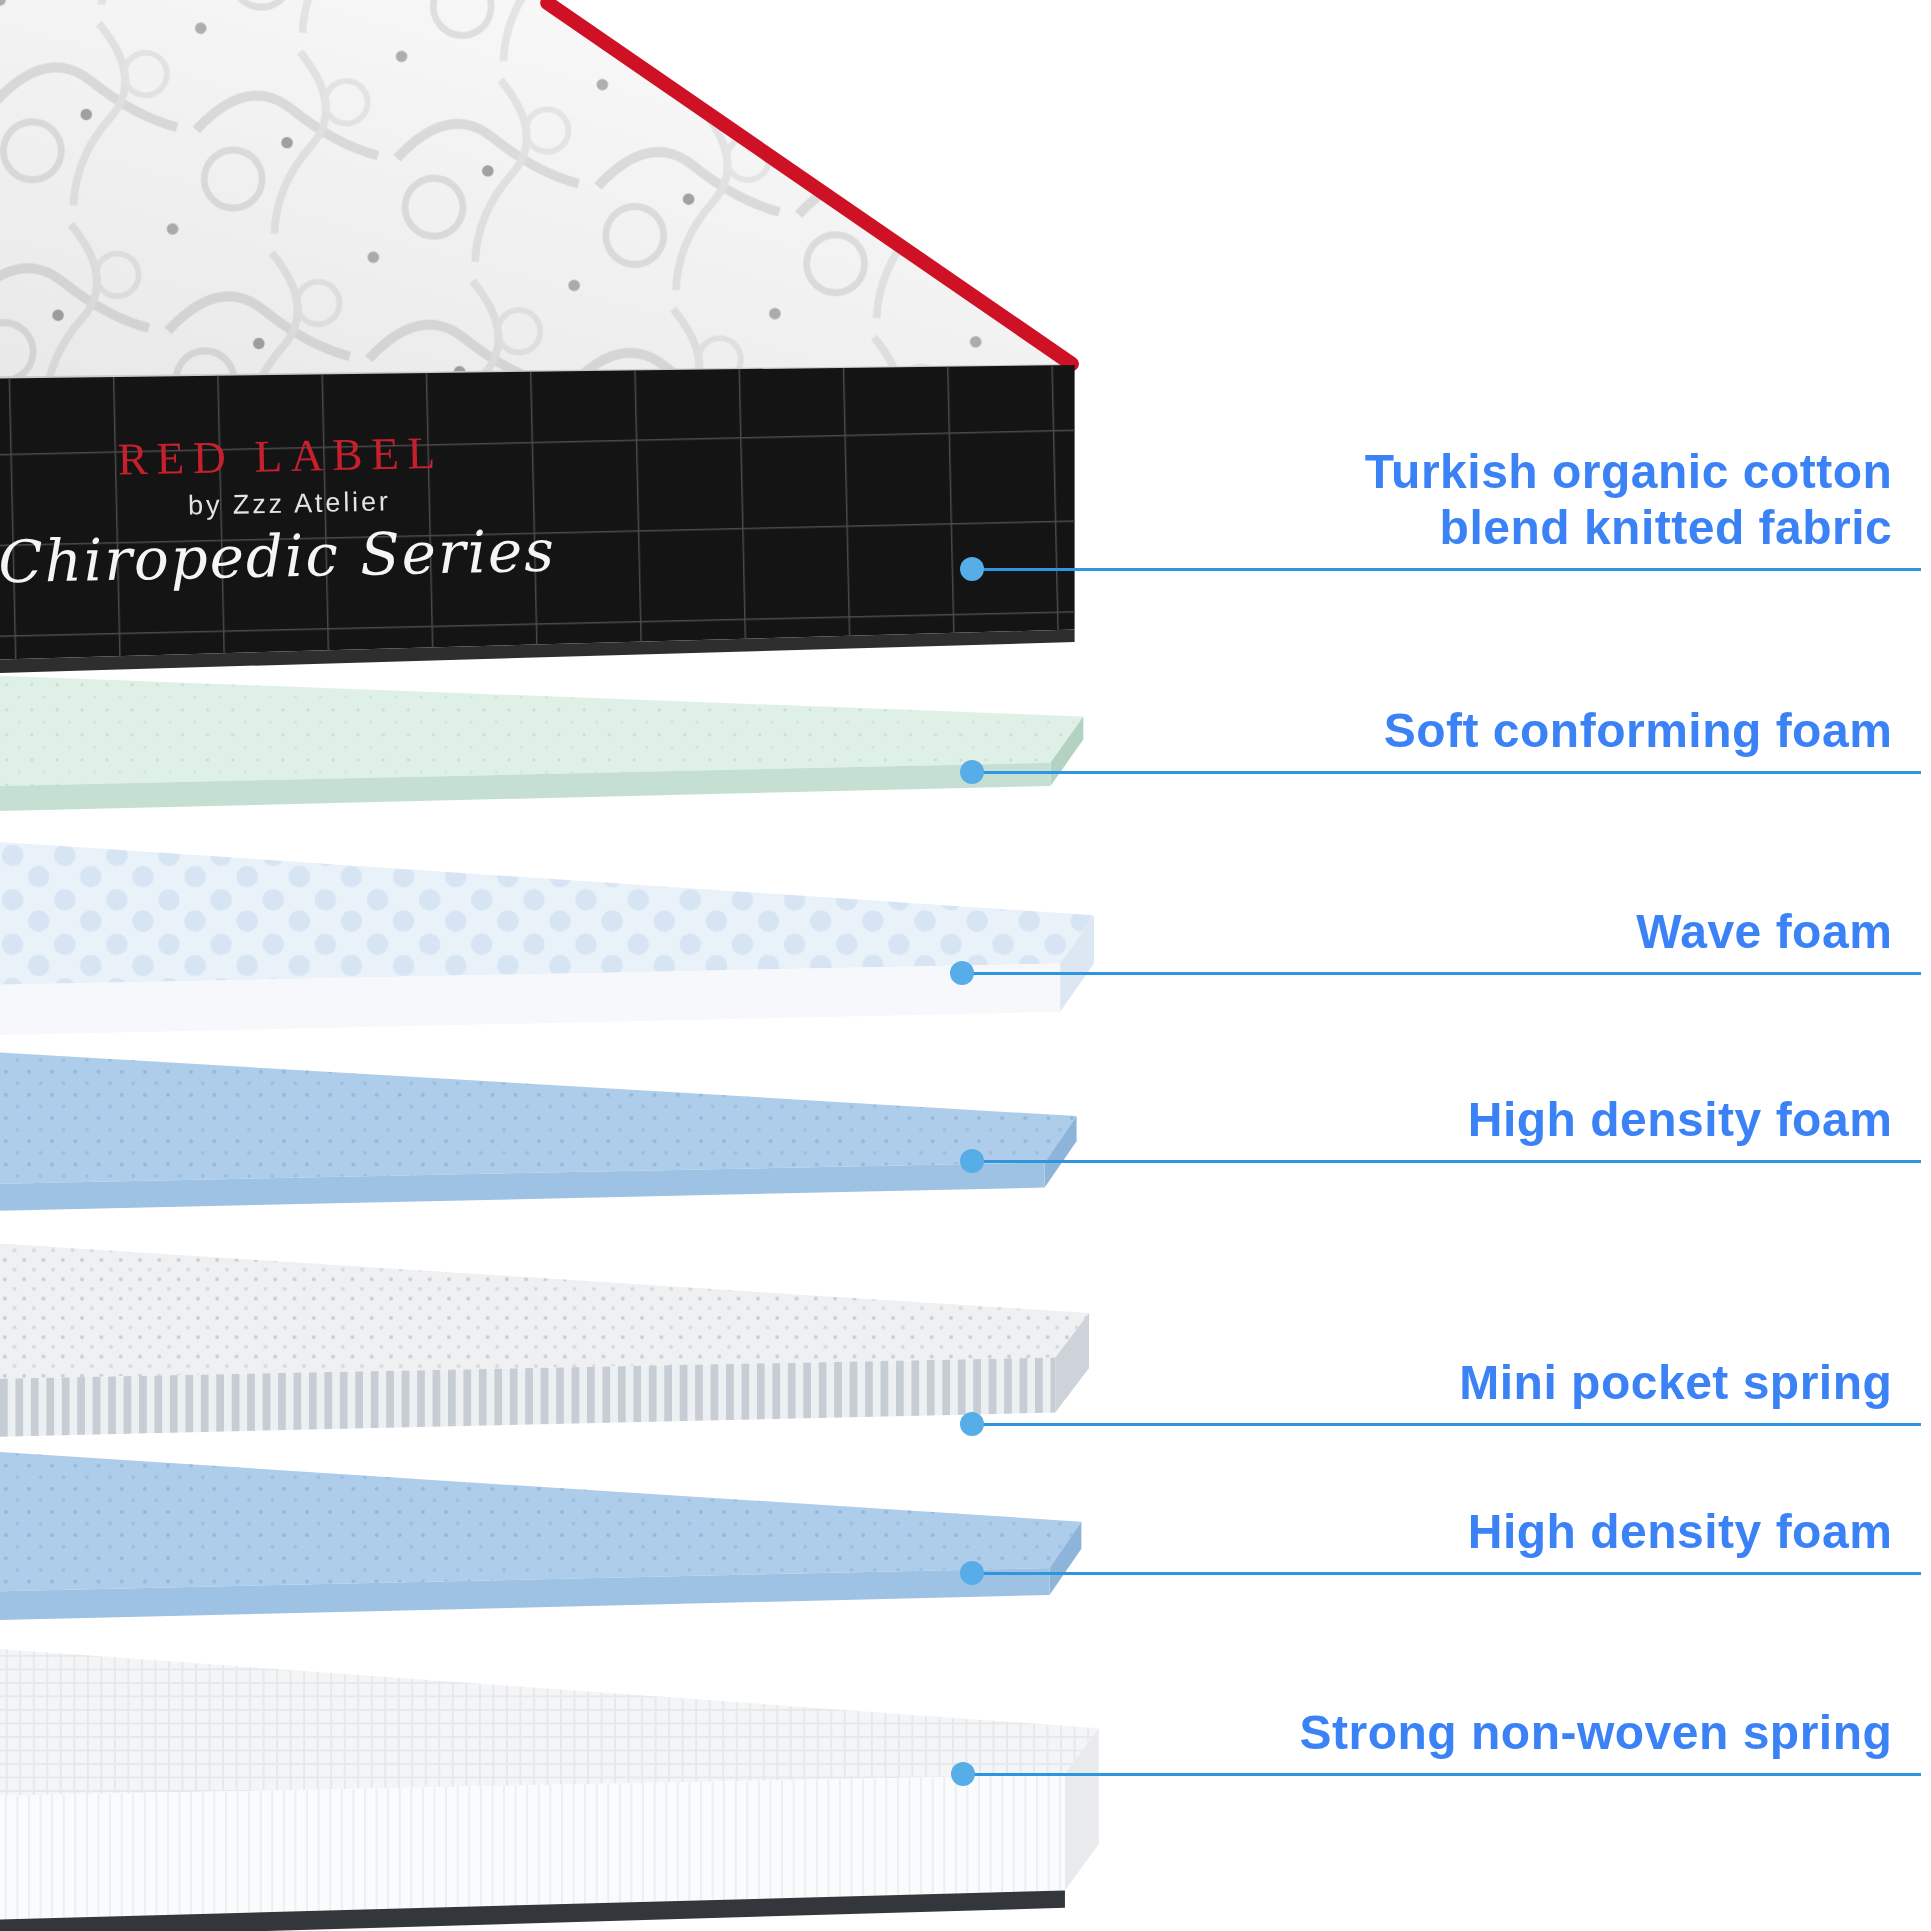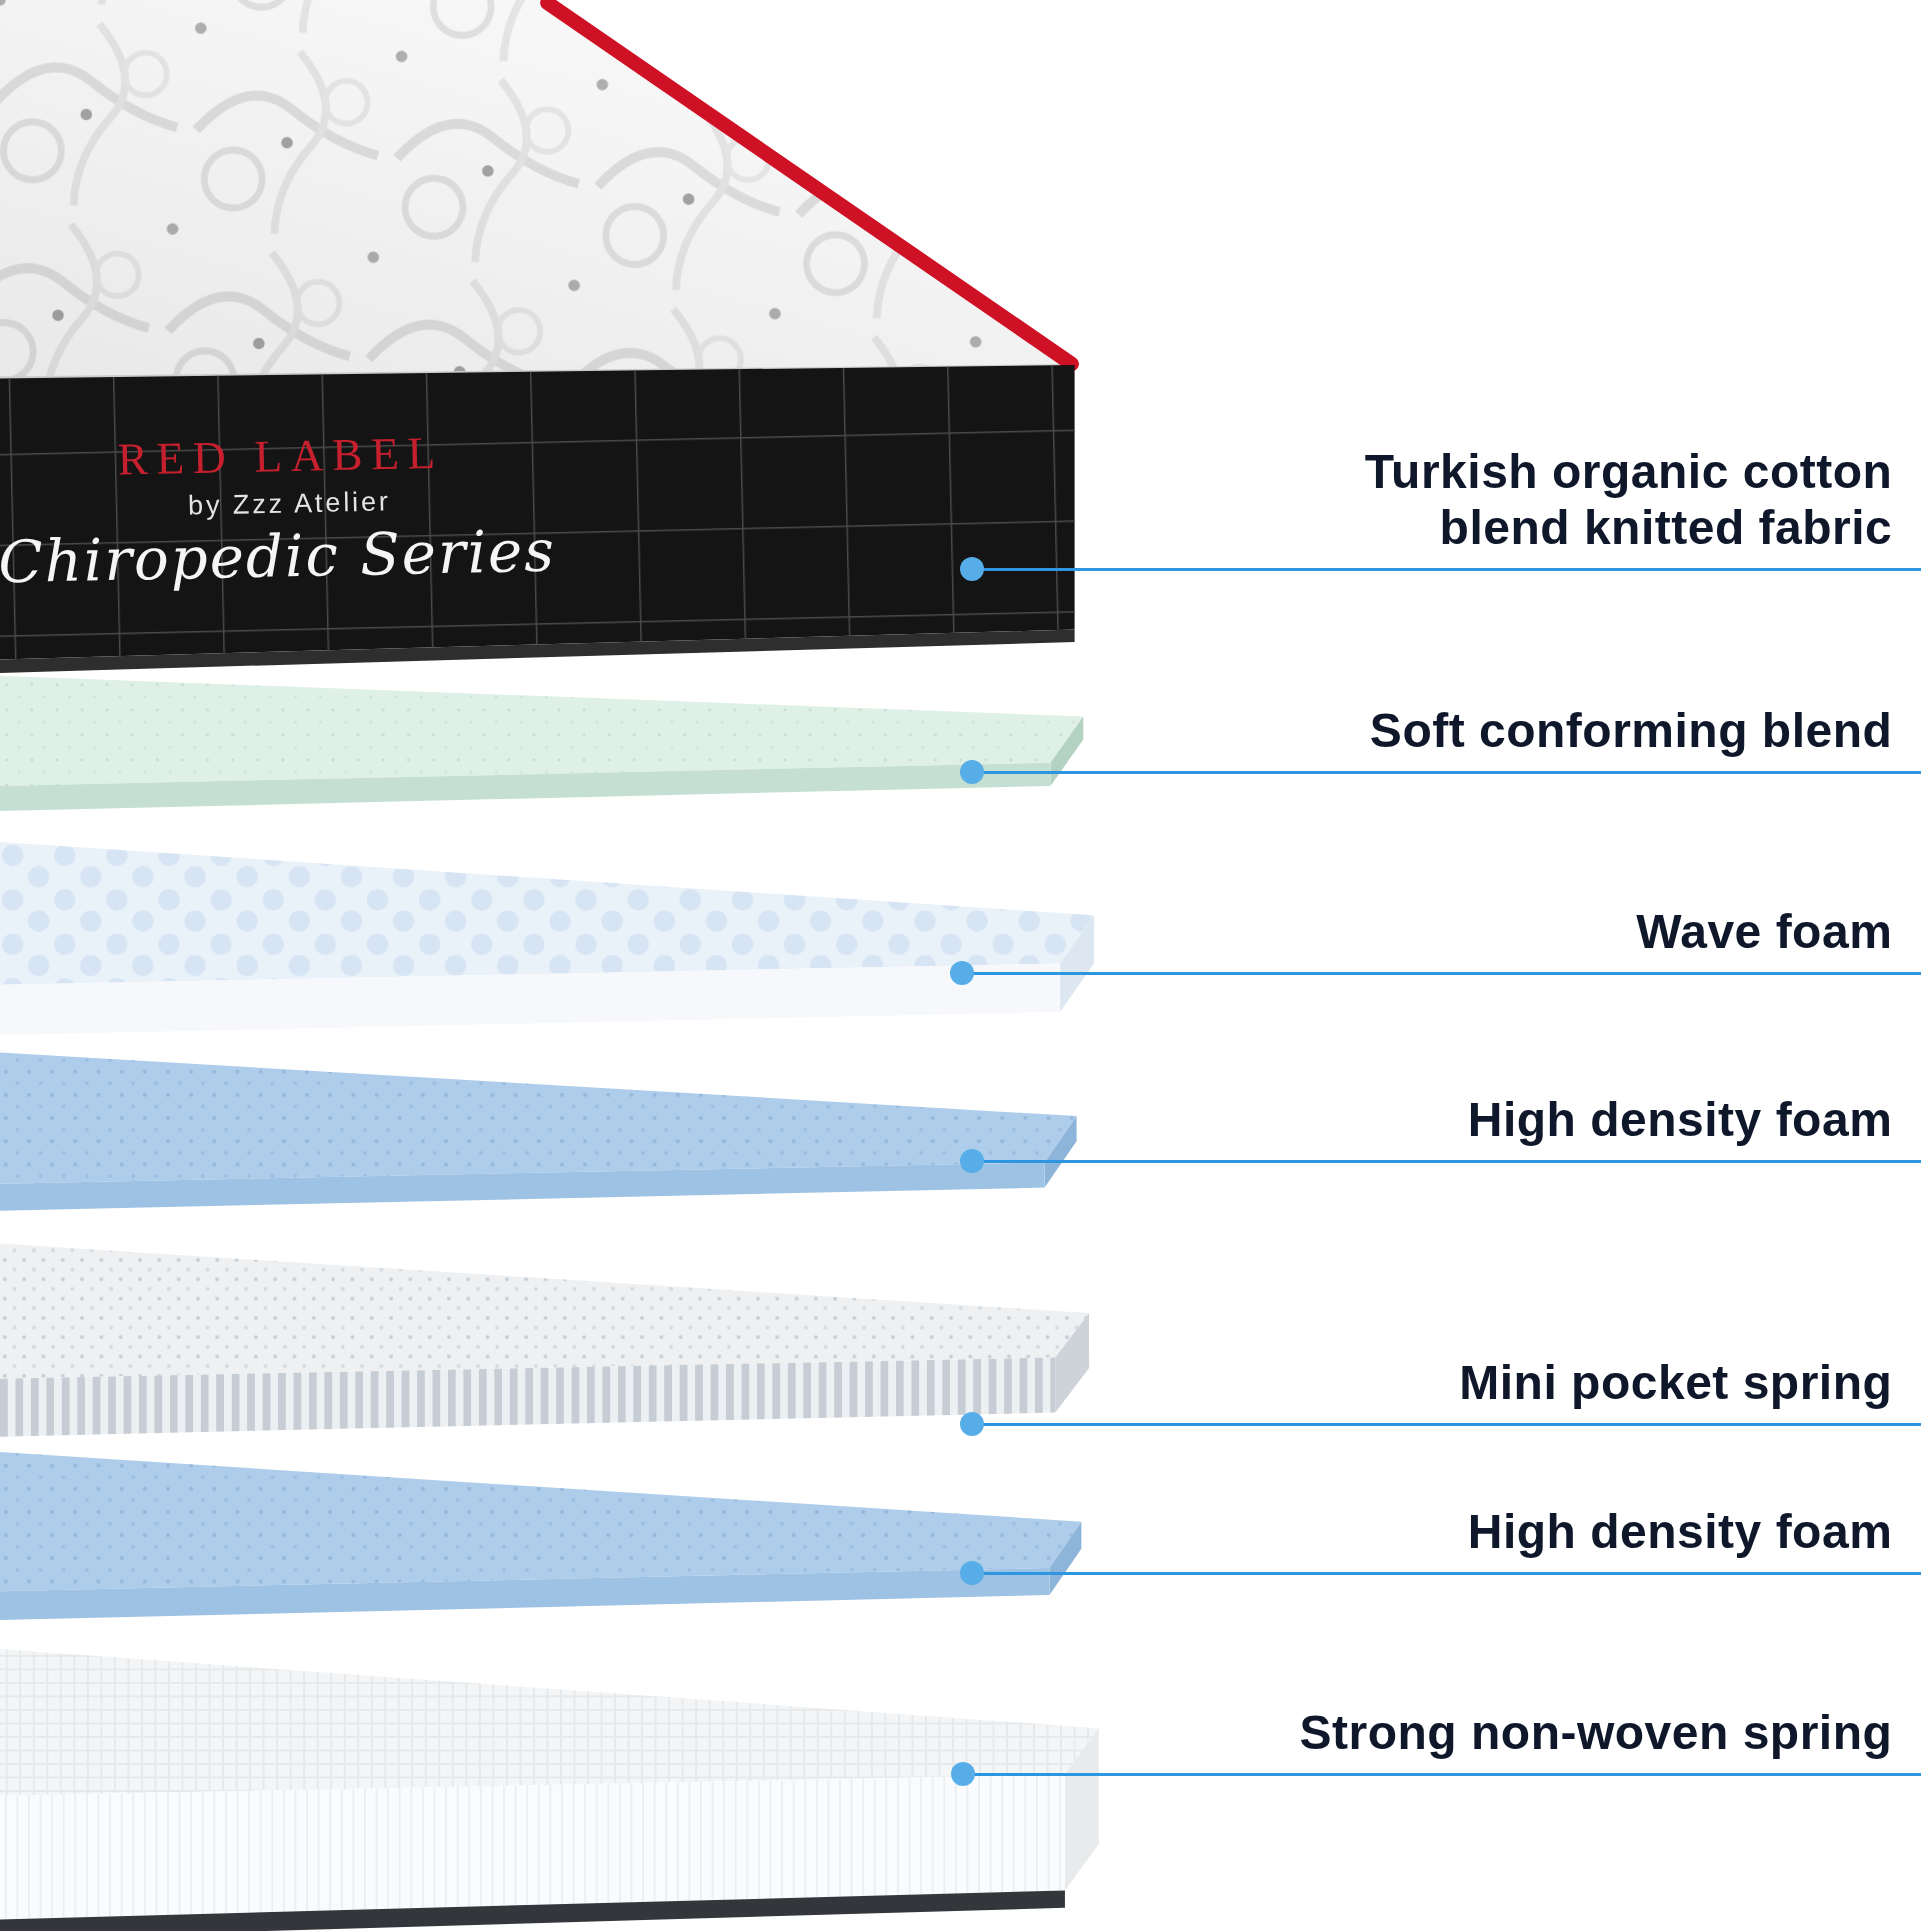--- a/index.html
+++ b/index.html
@@ -13,21 +13,21 @@
   .brand-name   { fill:#c6202e; font-family:"Liberation Serif", serif; font-size:47px; letter-spacing:9px; }
   .brand-byline { fill:#e4e4e4; font-family:"Liberation Sans", sans-serif; font-size:28px; letter-spacing:3px; }
   .brand-series { fill:#f5f5f5; font-family:"DejaVu Serif", serif; font-style:italic; font-size:60px; letter-spacing:2px; }
 
   
   .callout { position:absolute; right:9.7px; height:2.9px; z-index:5; }
   .callout .line { position:absolute; left:0; right:0; top:0; height:2.9px; background:#2e96e0; }
   .callout .dot  { position:absolute; left:-12.6px; top:-10.6px; width:24px; height:24px; border-radius:50%; background:#56ade8; }
   .callout .label{
     position:absolute; right:29px; bottom:15.4px;
-    color:#0f172a; font-weight:bold; font-size:48px; line-height:1.16;
+    color:#3b82f6; font-weight:bold; font-size:48px; line-height:1.16;
     letter-spacing:0.5px; white-space:nowrap; text-align:right;
   }
   .callout.wrap .label { white-space:pre-line; width:618px; }
 
   .c1 { top:568px;  left:973px; }
   .c2 { top:771px;  left:973px; }
   .c3 { top:972px; left:963px; }
   .c4 { top:1160px; left:973px; }
   .c5 { top:1423px; left:973px; }
   .c6 { top:1572px; left:973px; }
@@ -165,21 +165,21 @@
   <div class="callout wrap c1">
     <div class="line"></div>
     <div class="dot"></div>
     <div class="label">Turkish organic cotton
 blend knitted fabric</div>
   </div>
 
   <div class="callout c2">
     <div class="line"></div>
     <div class="dot"></div>
-    <div class="label">Soft conforming blend</div>
+    <div class="label">Soft conforming foam</div>
   </div>
 
   <div class="callout c3">
     <div class="line"></div>
     <div class="dot"></div>
     <div class="label">Wave foam</div>
   </div>
 
   <div class="callout c4">
     <div class="line"></div>

